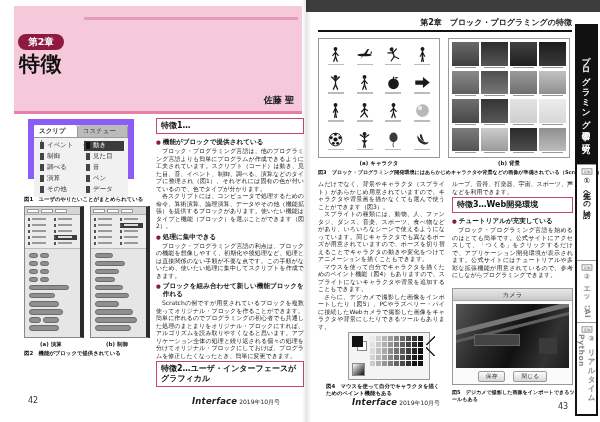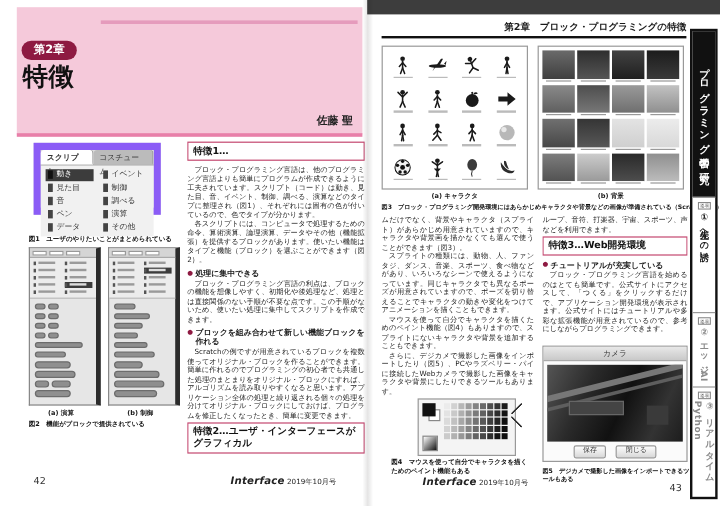--- a/index.html
+++ b/index.html
@@ -132,62 +132,62 @@
     <div class="author">佐藤 聖</div>
   </div>
   <div class="pink-rule"></div>
 
   <div class="fig1-box">
     <div class="fig1-tabs">
       <div class="fig1-tab active">スクリプト</div>
       <div class="fig1-tab">コスチューム</div>
     </div>
     <div class="fig1-body">
+      <div class="fig1-col" id="fig1-right">
+          <div class="cat-row">
+            <span class="chip"></span>
+            <span>イベント</span>
+          </div>
+          <div class="cat-row">
+            <span class="chip"></span>
+            <span>制御</span>
+          </div>
+          <div class="cat-row">
+            <span class="chip"></span>
+            <span>調べる</span>
+          </div>
+          <div class="cat-row">
+            <span class="chip"></span>
+            <span>演算</span>
+          </div>
+          <div class="cat-row">
+            <span class="chip"></span>
+            <span>その他</span>
+          </div>
+        </div>
       <div class="fig1-col" id="fig1-left">
           <div class="cat-row active">
             <span class="chip"></span>
             <span>動き</span>
           </div>
           <div class="cat-row">
             <span class="chip"></span>
             <span>見た目</span>
           </div>
           <div class="cat-row">
             <span class="chip"></span>
             <span>音</span>
           </div>
           <div class="cat-row">
             <span class="chip"></span>
             <span>ペン</span>
           </div>
           <div class="cat-row">
             <span class="chip"></span>
             <span>データ</span>
-          </div>
-        </div>
-      <div class="fig1-col" id="fig1-right">
-          <div class="cat-row">
-            <span class="chip"></span>
-            <span>イベント</span>
-          </div>
-          <div class="cat-row">
-            <span class="chip"></span>
-            <span>制御</span>
-          </div>
-          <div class="cat-row">
-            <span class="chip"></span>
-            <span>調べる</span>
-          </div>
-          <div class="cat-row">
-            <span class="chip"></span>
-            <span>演算</span>
-          </div>
-          <div class="cat-row">
-            <span class="chip"></span>
-            <span>その他</span>
           </div>
         </div>
     </div>
   </div>
   <div class="fig-caption" style="left:24px; top:196px; width:128px;">図1　ユーザのやりたいことがまとめられている</div>
 
   <div class="fig2-panel" id="fig2a" style="left:24px;">
       <div class="f2-tabs">
         <i></i>
         <i></i>
@@ -362,20 +362,24 @@
         </div>
       </div>
     </div>
   <div class="fig2-label" style="left:40px;">(a) 演算</div>
   <div class="fig2-label" style="left:106px;">(b) 制御</div>
   <div class="fig-caption" style="left:24px; top:350px; width:130px;">図2　機能がブロックで提供されている</div>
 
   <div class="textcol" id="left-bodycol">
       <div class="feature-box">
         <div class="fb-line">特徴1…</div>
+      </div>
+      <div class="bullet-head">
+        <span class="dot">●</span>
+        <span>機能がブロックで提供されている</span>
       </div>
       <p class="body-p">ブロック・プログラミング言語は、他のプログラミング言語よりも簡単にプログラムが作成できるように工夫されています。スクリプト（コード）は動き、見た目、音、イベント、制御、調べる、演算などのタイプに整理され（図1）、それぞれには固有の色が付いているので、色でタイプが分かります。</p>
       <p class="body-p">各スクリプトには、コンピュータで処理するための命令、算術演算、論理演算、データやその他（機能拡張）を提供するブロックがあります。使いたい機能はタイプと機能（ブロック）を選ぶことができます（図2）。</p>
       <div class="bullet-head">
         <span class="dot">●</span>
         <span>処理に集中できる</span>
       </div>
       <p class="body-p">ブロック・プログラミング言語の利点は、ブロックの機能を想像しやすく、初期化や後処理など、処理とは直接関係のない手順が不要な点です。この手順がないため、使いたい処理に集中してスクリプトを作成できます。</p>
       <div class="bullet-head">
         <span class="dot">●</span>

